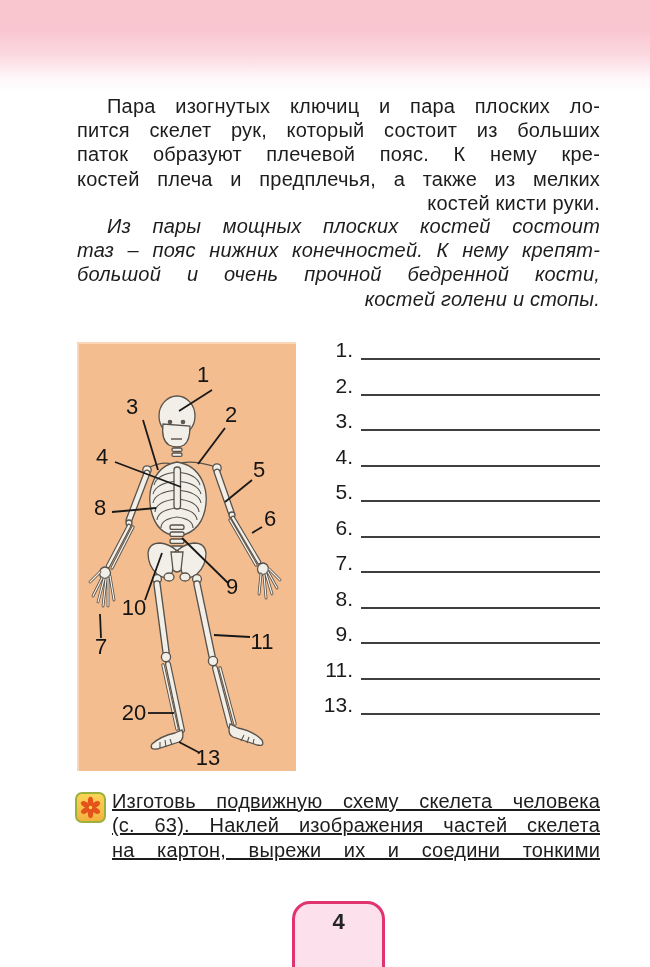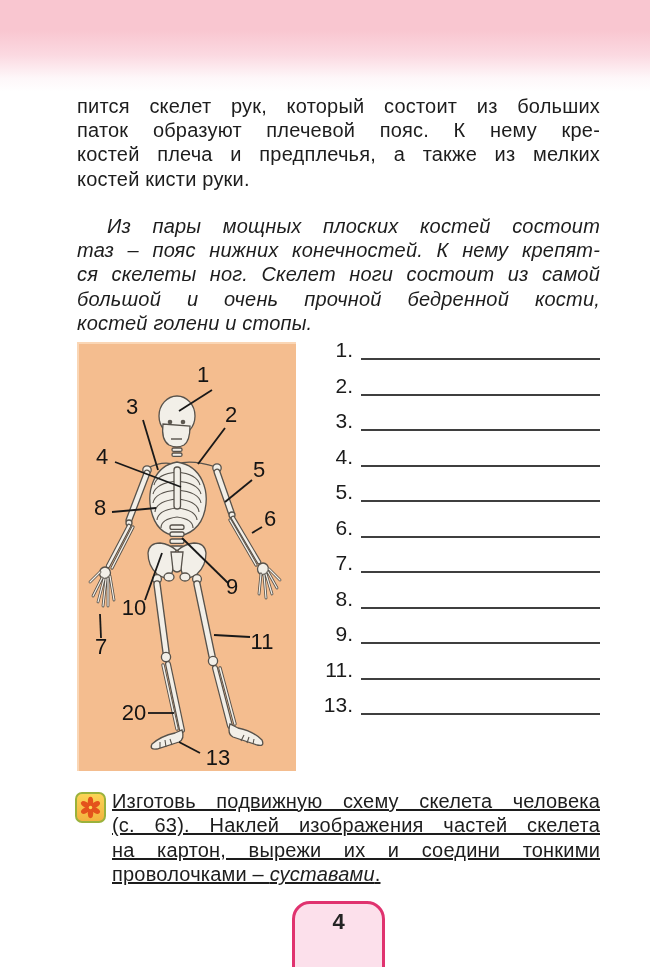--- a/index.html
+++ b/index.html
@@ -11,21 +11,21 @@
   }
   .top-gradient{
     position:absolute;left:0;top:0;width:650px;height:92px;
     background:linear-gradient(180deg,#f9c6d0 0px,#f9c6d0 30px,#fbd9e1 55px,#fef7f9 78px,#ffffff 92px);
   }
   .para{
     position:absolute;left:77px;width:523px;
     font-size:20px;line-height:24.2px;letter-spacing:.2px;
   }
   .jl{text-align:justify;text-align-last:justify;text-justify:inter-word;white-space:normal;}
-  .jl-last{text-align:left;}
+  .jl-last{text-align:right;margin-left:48px;}
   .ind{text-indent:30px;}
   #p1{top:94px;}
   #p2{top:214px;font-style:italic;}
 
   
   .fig{
     position:absolute;left:77px;top:342px;width:219px;height:429px;
     background:#f4bd8f;
     box-shadow:inset 2px 2px 0 rgba(255,235,214,.55);
   }
@@ -72,30 +72,30 @@
     box-sizing:border-box;text-align:center;
   }
   .badge .pnum{font-size:22px;font-weight:bold;color:#242424;margin-top:5px;}
 </style>
 </head>
 <body>
 
 <div class="top-gradient"></div>
 
 <div class="para" id="p1">
+  <div class="jl ind">Пара изогнутых ключиц и пара плоских ло-</div>
   <div class="jl">пится скелет рук, который состоит из больших</div>
   <div class="jl">паток образуют плечевой пояс. К нему кре-</div>
   <div class="jl">костей плеча и предплечья, а также из мелких</div>
   <div class="jl-last">костей кисти руки.</div>
 </div>
 
 <div class="para" id="p2">
   <div class="jl ind">Из пары мощных плоских костей состоит</div>
   <div class="jl">таз – пояс нижних конечностей. К нему крепят-</div>
-  <div class="jl">ся скелеты ног. Скелет ноги состоит из самой</div>
   <div class="jl">большой и очень прочной бедренной кости,</div>
   <div class="jl-last">костей голени и стопы.</div>
 </div>
 
 <div class="fig">
   <svg width="219" height="429" viewBox="0 0 219 429">
 
     <ellipse class="bone" cx="100" cy="74" rx="18" ry="20"></ellipse>
     <path class="bone" d="M86,82 Q84,98 92,103 Q100,107 107,103 Q113,99 113,84 Z"></path>
     <circle cx="93" cy="80" r="2.3" fill="#5d5850"></circle>
@@ -202,21 +202,21 @@
   <div class="flabel" style="left:55px;top:65px">3</div>
   <div class="flabel" style="left:25px;top:115px">4</div>
   <div class="flabel" style="left:182px;top:128px">5</div>
   <div class="flabel" style="left:193px;top:177px">6</div>
   <div class="flabel" style="left:24px;top:305px">7</div>
   <div class="flabel" style="left:23px;top:166px">8</div>
   <div class="flabel" style="left:155px;top:245px">9</div>
   <div class="flabel" style="left:57px;top:266px">10</div>
   <div class="flabel" style="left:185px;top:300px">11</div>
   <div class="flabel" style="left:57px;top:371px">20</div>
-  <div class="flabel" style="left:141px;top:416px">13</div>
+  <div class="flabel" style="left:131px;top:416px">13</div>
 </div>
 
 <div class="alist">
   <div class="arow">
       <span class="anum">1.</span>
       <span class="aline"></span>
     </div>
   <div class="arow">
       <span class="anum">2.</span>
       <span class="aline"></span>
@@ -269,18 +269,17 @@
         <ellipse cx="15.5" cy="8.8" rx="3.1" ry="5.6" transform="rotate(180 15.5 15.5)"></ellipse>
         <ellipse cx="15.5" cy="8.8" rx="3.1" ry="5.6" transform="rotate(240 15.5 15.5)"></ellipse>
         <ellipse cx="15.5" cy="8.8" rx="3.1" ry="5.6" transform="rotate(300 15.5 15.5)"></ellipse>
       </g>
       <circle cx="15.5" cy="15.5" r="2" fill="#fbd456"></circle>
     </svg>
   </span>
   <div class="jl">Изготовь подвижную схему скелета человека</div>
   <div class="jl">(с. 63). Наклей изображения частей скелета</div>
   <div class="jl">на картон, вырежи их и соедини тонкими</div>
-  <div class="jl-last"><span>проволочками – </span><em>суставами</em><span>.</span></div>
 </div>
 
 <div class="badge">
   <div class="pnum">4</div>
 </div>
 
 </body></html>

